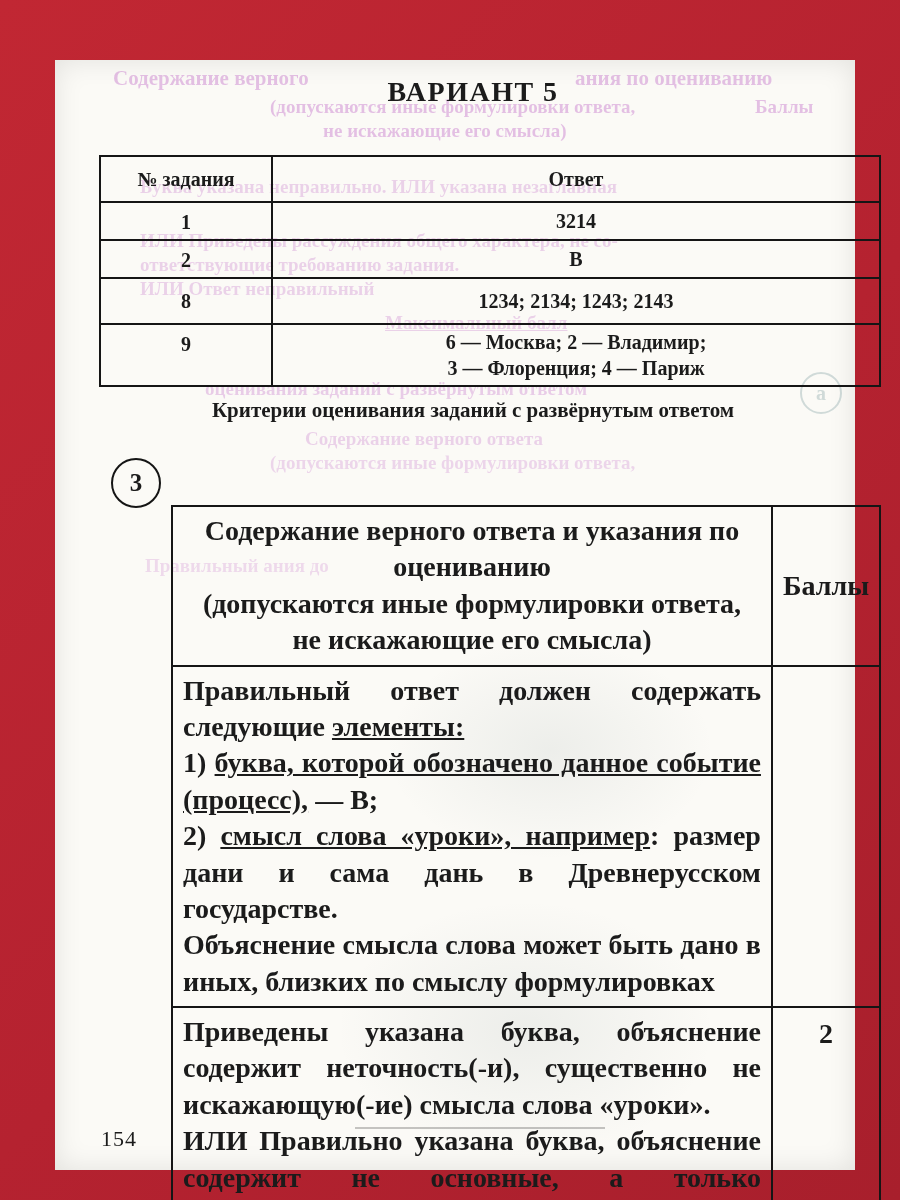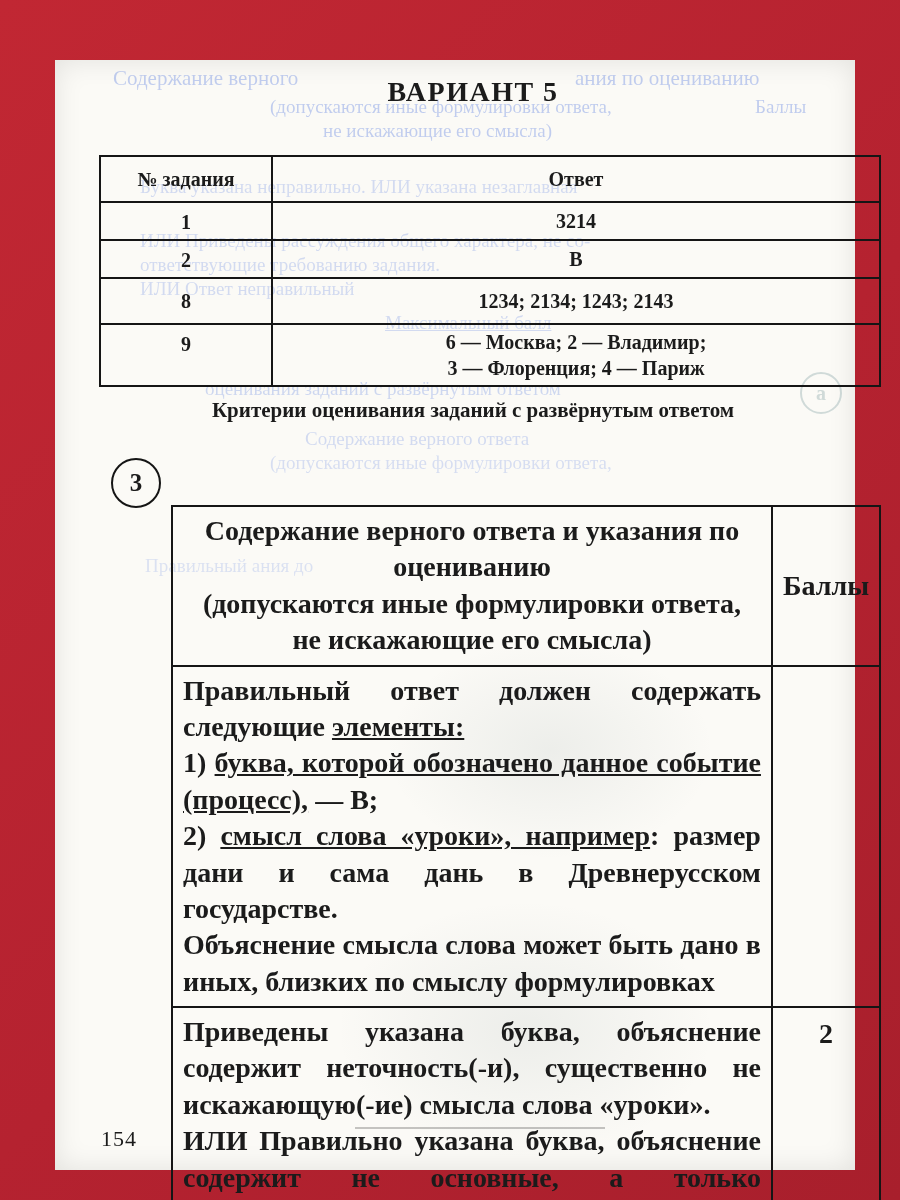--- a/index.html
+++ b/index.html
@@ -17,24 +17,24 @@
     position: absolute;
     left: 55px; top: 60px;
     width: 800px; height: 1110px;
     background: #fbfaf6;
     box-shadow: inset 0 0 28px rgba(0,0,0,0.10);
     color: #1b1b1b;
   }
   
   .ghost {
     position: absolute;
-    color: #1d4ed8;
+    color: #a21caf;
     opacity: 0.26;
     filter: blur(0.6px);
-    font-weight: normal;
+    font-weight: bold;
     font-size: 19px;
     white-space: nowrap;
     z-index: 0;
     pointer-events: none;
   }
   .g0 { left: 58px;  top: 6px;  font-size: 21px; }
   .g1 { left: 520px; top: 6px;  font-size: 21px; }
   .g2 { left: 215px; top: 36px; }
   .g3 { left: 268px; top: 60px; }
   .g4 { left: 700px; top: 36px; }

